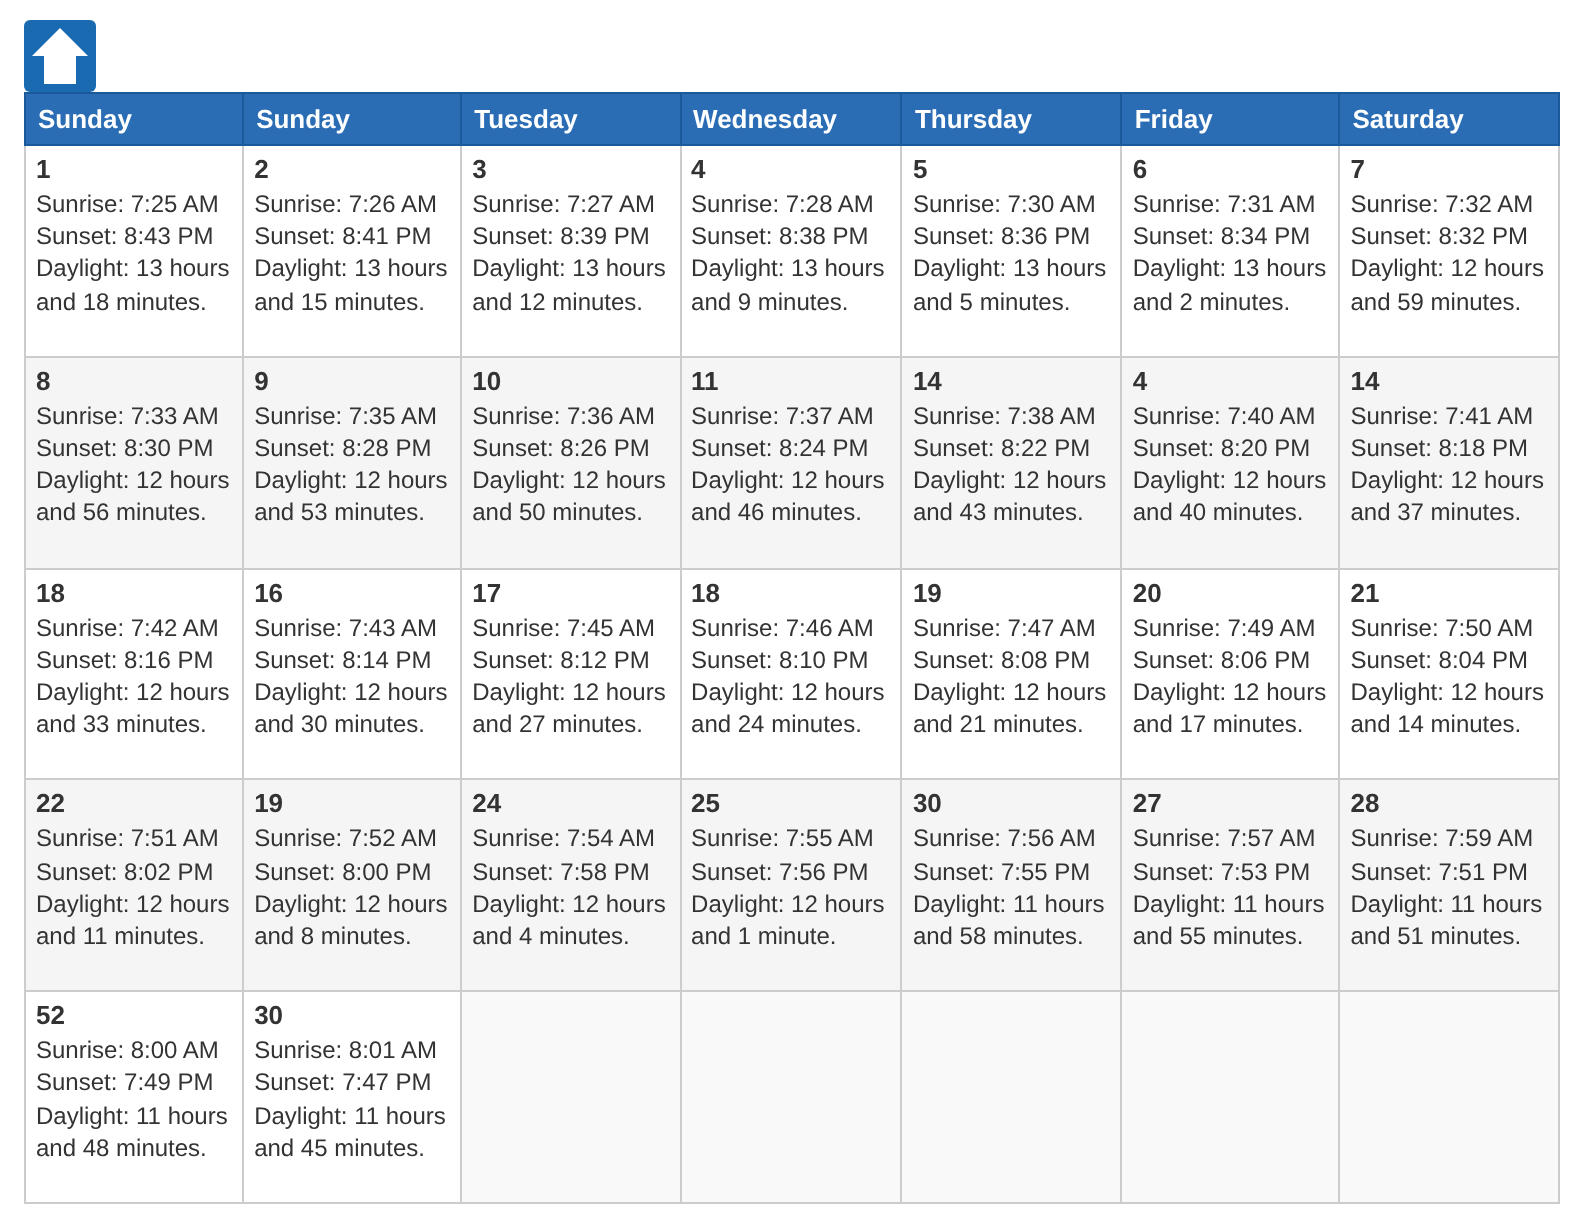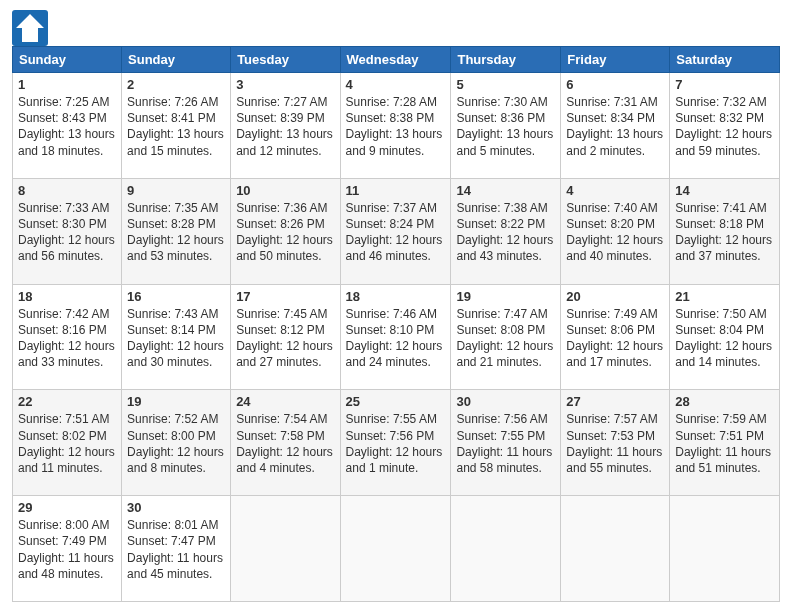--- a/index.html
+++ b/index.html
@@ -247,21 +247,21 @@
             <span class="day-num">27</span>
             <div class="day-info">Sunrise: 7:57 AM<br>Sunset: 7:53 PM<br>Daylight: 11 hours and 55 minutes.</div>
           </td>
           <td>
             <span class="day-num">28</span>
             <div class="day-info">Sunrise: 7:59 AM<br>Sunset: 7:51 PM<br>Daylight: 11 hours and 51 minutes.</div>
           </td>
         </tr>
         <tr>
           <td>
-            <span class="day-num">29</span>
+            <span class="day-num">52</span>
             <div class="day-info">Sunrise: 8:00 AM<br>Sunset: 7:49 PM<br>Daylight: 11 hours and 48 minutes.</div>
           </td>
           <td>
             <span class="day-num">30</span>
             <div class="day-info">Sunrise: 8:01 AM<br>Sunset: 7:47 PM<br>Daylight: 11 hours and 45 minutes.</div>
           </td>
           <td class="empty"></td>
           <td class="empty"></td>
           <td class="empty"></td>
           <td class="empty"></td>

